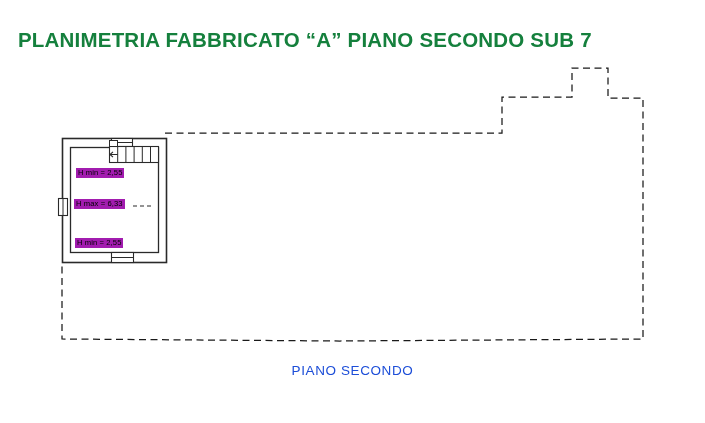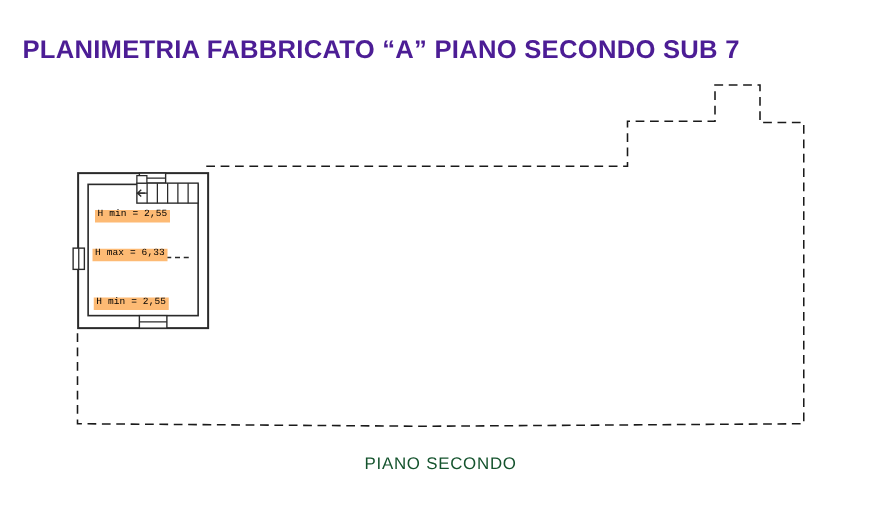--- a/index.html
+++ b/index.html
@@ -17,54 +17,54 @@
   }
   #plan-title {
     position: absolute;
     left: 18px;
     top: 28px;
     width: 672px;
     font-family: "Liberation Sans", sans-serif;
     font-size: 20.5px;
     font-weight: bold;
     letter-spacing: 0.2px;
-    color: #4c1d95;
+    color: #15803d;
     white-space: nowrap;
   }
   #drawing-svg {
     position: absolute;
     left: 0;
     top: 0;
     width: 705px;
     height: 423px;
   }
   .hlabel {
     position: absolute;
-    font-family: Liberation Mono, monospace;
+    font-family: Liberation Sans, sans-serif;
     font-size: 7.6px;
     color: #000000;
-    background: #fdba74;
+    background: #a21caf;
     white-space: nowrap;
     letter-spacing: 0.1px;
     line-height: 1;
     padding: 1px 2px 1px 2px;
   }
   #label-hmin-top  { left: 76px;  top: 168px; }
   #label-hmax      { left: 74px;  top: 199px; }
   #label-hmin-bot  { left: 75px;  top: 238px; }
   #floor-caption {
     position: absolute;
     left: 0;
     top: 363px;
     width: 705px;
     text-align: center;
     font-family: "Liberation Sans", sans-serif;
     font-size: 13.5px;
     letter-spacing: 0.6px;
-    color: #14532d;
+    color: #1d4ed8;
   }
 </style>
 </head>
 <body>
 
 <div id="page">
 
   <div id="plan-title">PLANIMETRIA  FABBRICATO “A” PIANO SECONDO SUB 7</div>
 
   <svg id="drawing-svg" viewBox="0 0 705 423">

